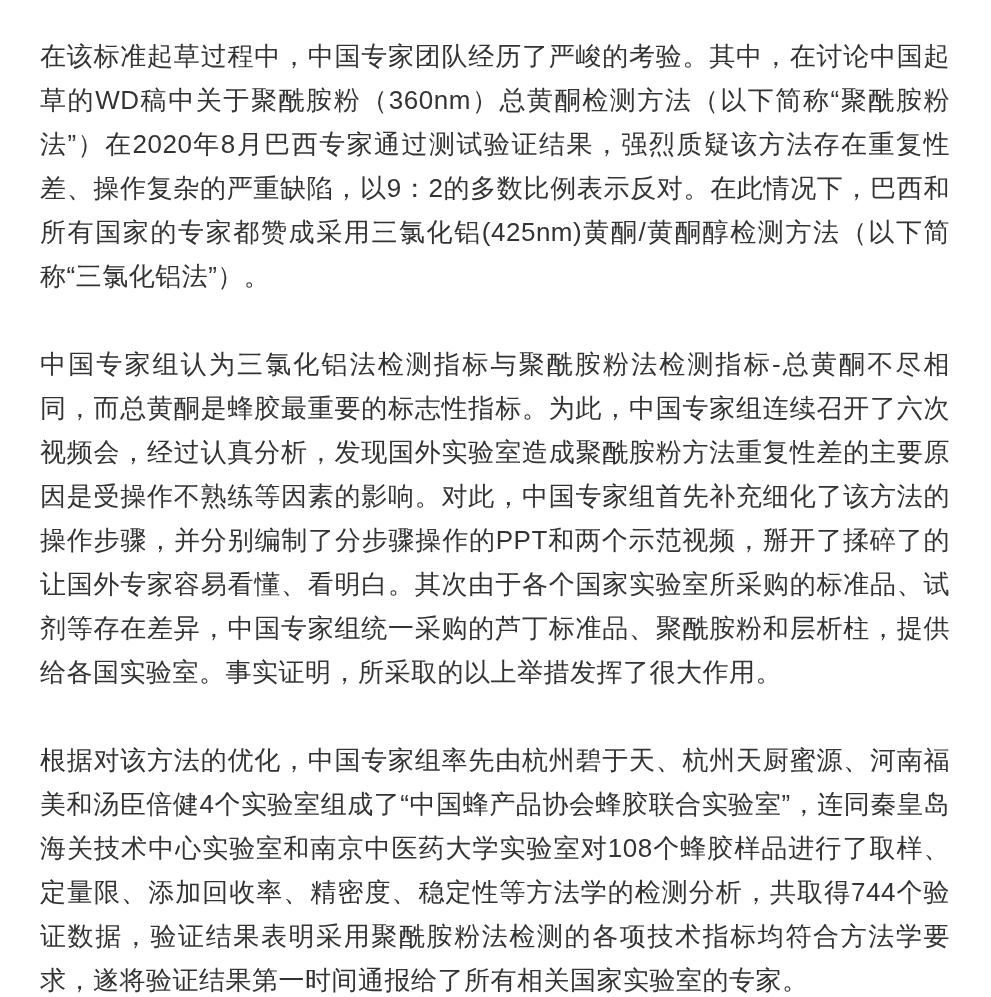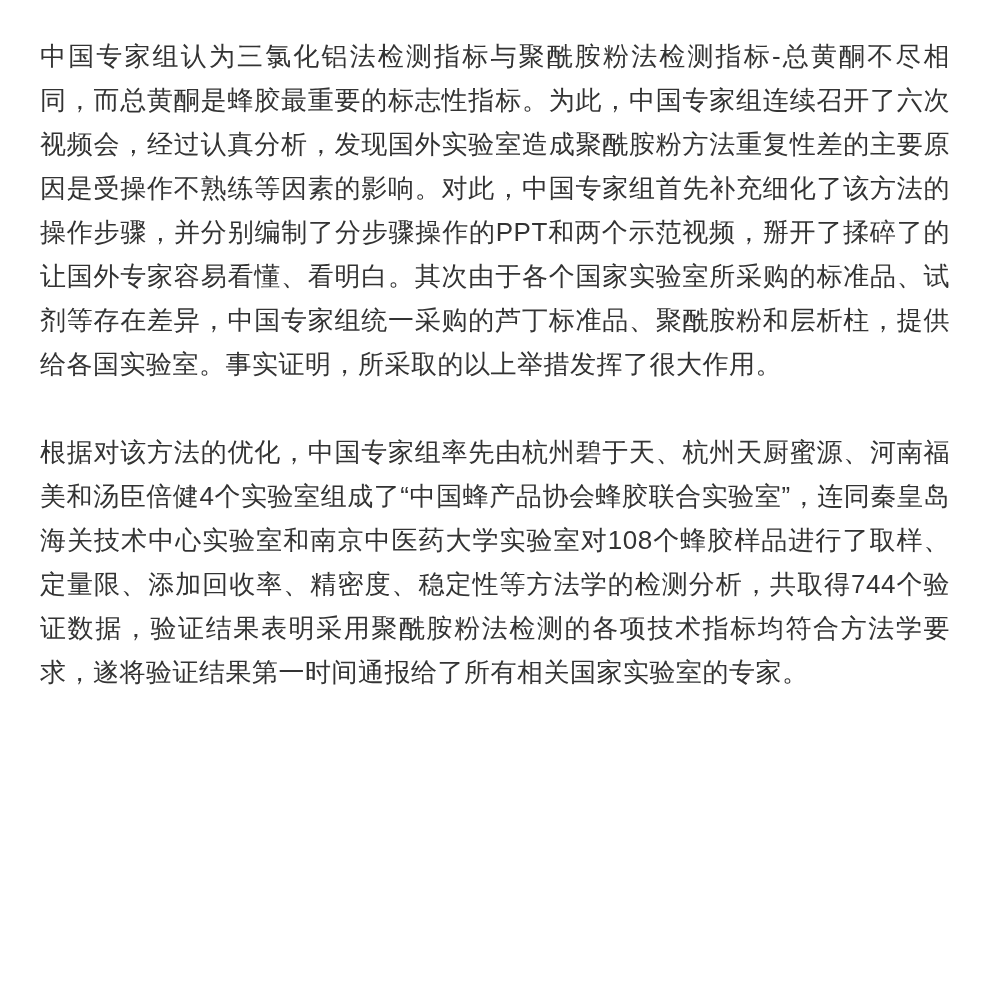--- a/index.html
+++ b/index.html
@@ -31,15 +31,16 @@
     word-break: break-all;
   }
   .doc-paragraph:last-child {
     margin-bottom: 0;
   }
 </style>
 </head>
 <body>
 
 <main class="page">
+  <p class="doc-paragraph">在该标准起草过程中，中国专家团队经历了严峻的考验。其中，在讨论中国起草的WD稿中关于聚酰胺粉（360nm）总黄酮检测方法（以下简称“聚酰胺粉法”）在2020年8月巴西专家通过测试验证结果，强烈质疑该方法存在重复性差、操作复杂的严重缺陷，以9：2的多数比例表示反对。在此情况下，巴西和所有国家的专家都赞成采用三氯化铝(425nm)黄酮/黄酮醇检测方法（以下简称“三氯化铝法”）。</p>
   <p class="doc-paragraph">中国专家组认为三氯化铝法检测指标与聚酰胺粉法检测指标-总黄酮不尽相同，而总黄酮是蜂胶最重要的标志性指标。为此，中国专家组连续召开了六次视频会，经过认真分析，发现国外实验室造成聚酰胺粉方法重复性差的主要原因是受操作不熟练等因素的影响。对此，中国专家组首先补充细化了该方法的操作步骤，并分别编制了分步骤操作的PPT和两个示范视频，掰开了揉碎了的让国外专家容易看懂、看明白。其次由于各个国家实验室所采购的标准品、试剂等存在差异，中国专家组统一采购的芦丁标准品、聚酰胺粉和层析柱，提供给各国实验室。事实证明，所采取的以上举措发挥了很大作用。</p>
   <p class="doc-paragraph">根据对该方法的优化，中国专家组率先由杭州碧于天、杭州天厨蜜源、河南福美和汤臣倍健4个实验室组成了“中国蜂产品协会蜂胶联合实验室”，连同秦皇岛海关技术中心实验室和南京中医药大学实验室对108个蜂胶样品进行了取样、定量限、添加回收率、精密度、稳定性等方法学的检测分析，共取得744个验证数据，验证结果表明采用聚酰胺粉法检测的各项技术指标均符合方法学要求，遂将验证结果第一时间通报给了所有相关国家实验室的专家。</p>
 </main>
 
 </body></html>

